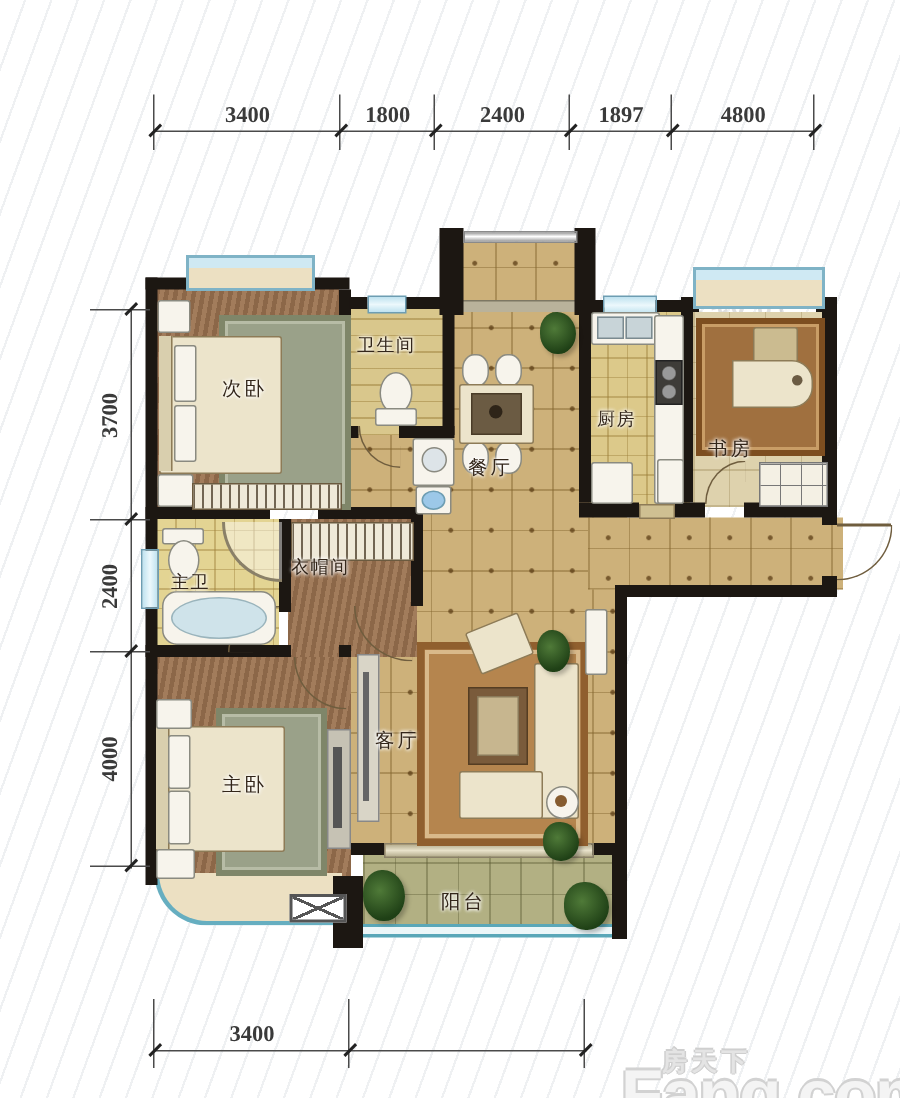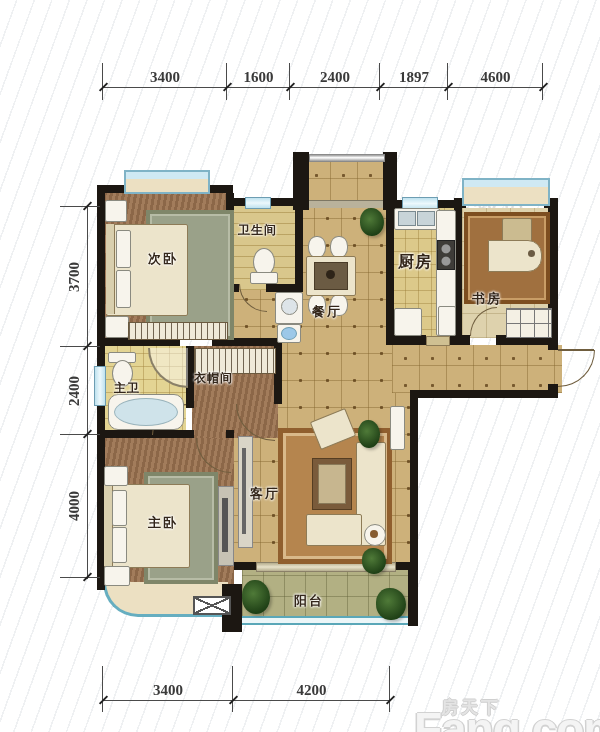--- a/index.html
+++ b/index.html
@@ -46,21 +46,21 @@
     repeating-linear-gradient(0deg,transparent 0 13px,#777 13px 14px)}
   .xbox{position:absolute;background-color:#fff;border:2px solid #555;
     background-image:linear-gradient(to top right,transparent calc(50% - 1px),#555 calc(50% - 1px) calc(50% + 1px),transparent calc(50% + 1px)),
     linear-gradient(to bottom right,transparent calc(50% - 1px),#555 calc(50% - 1px) calc(50% + 1px),transparent calc(50% + 1px))}
   .plant{position:absolute;background:radial-gradient(circle at 40% 40%,#4f7a38,#1f4016 72%);
     border-radius:46% 54% 50% 50%;box-shadow:2px 2px 3px rgba(0,0,0,.25)}
   .oval{border-radius:50%}
   .arcTL{position:absolute;border-top:1.5px solid #6f5d3e;border-left:1.5px solid #6f5d3e;border-radius:100% 0 0 0}
   .arcBL{position:absolute;border-bottom:1.5px solid #6f5d3e;border-left:1.5px solid #6f5d3e;border-radius:0 0 0 100%}
   .arcBR{position:absolute;border-bottom:1.5px solid #6f5d3e;border-right:1.5px solid #6f5d3e;border-radius:0 0 100% 0}
-  .lbl{position:absolute;font-weight:bold;font-size:13px;color:#33261a;letter-spacing:2px;white-space:nowrap;
+  .lbl{position:absolute;font-weight:normal;font-size:13px;color:#33261a;letter-spacing:2px;white-space:nowrap;
     text-shadow:0 0 3px #fff,0 0 3px #fff,0 0 2px #fff}
   .dim{position:absolute;font-family:"Liberation Serif",serif;font-size:15px;color:#3a3a3a;text-align:center;height:16px;line-height:16px}
   .dimv{position:absolute;font-family:"Liberation Serif",serif;font-size:15px;color:#3a3a3a;text-align:center;width:60px;height:16px;line-height:16px;transform:rotate(-90deg)}
   .dline{position:absolute;background:#4a4a4a}
   .tick{position:absolute;width:11px;height:2px;background:#222;transform:rotate(-45deg)}
   .wm{position:absolute;color:rgba(150,150,150,.28);font-weight:bold;white-space:nowrap}
   .wmring{position:absolute;width:26px;height:26px;border:4px solid rgba(150,150,150,.28);border-radius:50%}
   .cornercn{position:absolute;font-weight:bold;font-size:17px;color:#e4e4e4;letter-spacing:3px;
     text-shadow:1px 0 #cfcfcf,-1px 0 #cfcfcf,0 1px #cfcfcf,0 -1px #cfcfcf}
   .corneren{position:absolute;font-weight:bold;font-size:46px;color:#f4f4f4;letter-spacing:-1px;
@@ -217,21 +217,21 @@
   <i class="plant" style="left:358px;top:420px;width:22px;height:28px"></i>
   <i class="plant" style="left:362px;top:548px;width:24px;height:26px"></i>
   <i class="white" style="left:390px;top:406px;width:13px;height:42px"></i>
 
   <i class="plant" style="left:242px;top:580px;width:28px;height:34px"></i>
   <i class="plant" style="left:376px;top:588px;width:30px;height:32px"></i>
 
   <b class="lbl" style="left:148px;top:250px">次卧</b>
   <b class="lbl" style="left:238px;top:222px;font-size:12px;letter-spacing:1px">卫生间</b>
   <b class="lbl" style="left:312px;top:303px">餐厅</b>
-  <b class="lbl" style="left:398px;top:252px;font-size:16px;letter-spacing:1px">厨房</b>
+  <b class="lbl" style="left:398px;top:271px;font-size:12px;letter-spacing:1px">厨房</b>
   <b class="lbl" style="left:472px;top:290px">书房</b>
   <b class="lbl" style="left:114px;top:380px;font-size:12px;letter-spacing:1px">主卫</b>
   <b class="lbl" style="left:194px;top:370px;font-size:12px;letter-spacing:1px">衣帽间</b>
   <b class="lbl" style="left:148px;top:514px">主卧</b>
   <b class="lbl" style="left:250px;top:485px">客厅</b>
   <b class="lbl" style="left:294px;top:592px">阳台</b>
 
   <i class="dline" style="left:103px;top:87px;width:441px;height:1px"></i>
   <i class="dline" style="left:102px;top:63px;width:1px;height:37px"></i>
   <i class="dline" style="left:226px;top:63px;width:1px;height:37px"></i>
@@ -239,24 +239,24 @@
   <i class="dline" style="left:379px;top:63px;width:1px;height:37px"></i>
   <i class="dline" style="left:447px;top:63px;width:1px;height:37px"></i>
   <i class="dline" style="left:542px;top:63px;width:1px;height:37px"></i>
   <i class="tick" style="left:98px;top:86px"></i>
   <i class="tick" style="left:222px;top:86px"></i>
   <i class="tick" style="left:285px;top:86px"></i>
   <i class="tick" style="left:375px;top:86px"></i>
   <i class="tick" style="left:443px;top:86px"></i>
   <i class="tick" style="left:538px;top:86px"></i>
   <b class="dim" style="left:103px;top:69px;width:124px">3400</b>
-  <b class="dim" style="left:227px;top:69px;width:63px">1600</b>
+  <b class="dim" style="left:227px;top:69px;width:63px">1800</b>
   <b class="dim" style="left:290px;top:69px;width:90px">2400</b>
   <b class="dim" style="left:380px;top:69px;width:68px">1897</b>
-  <b class="dim" style="left:448px;top:69px;width:95px">4600</b>
+  <b class="dim" style="left:448px;top:69px;width:95px">4800</b>
 
   <i class="dline" style="left:87px;top:207px;width:1px;height:372px"></i>
   <i class="dline" style="left:60px;top:206px;width:40px;height:1px"></i>
   <i class="dline" style="left:60px;top:346px;width:40px;height:1px"></i>
   <i class="dline" style="left:60px;top:434px;width:40px;height:1px"></i>
   <i class="dline" style="left:60px;top:577px;width:40px;height:1px"></i>
   <i class="tick" style="left:82px;top:205px"></i>
   <i class="tick" style="left:82px;top:345px"></i>
   <i class="tick" style="left:82px;top:433px"></i>
   <i class="tick" style="left:82px;top:576px"></i>
@@ -265,17 +265,16 @@
   <b class="dimv" style="left:44px;top:498px">4000</b>
 
   <i class="dline" style="left:103px;top:700px;width:288px;height:1px"></i>
   <i class="dline" style="left:102px;top:666px;width:1px;height:46px"></i>
   <i class="dline" style="left:232px;top:666px;width:1px;height:46px"></i>
   <i class="dline" style="left:389px;top:666px;width:1px;height:46px"></i>
   <i class="tick" style="left:98px;top:699px"></i>
   <i class="tick" style="left:228px;top:699px"></i>
   <i class="tick" style="left:385px;top:699px"></i>
   <b class="dim" style="left:103px;top:682px;width:130px">3400</b>
-  <b class="dim" style="left:233px;top:682px;width:157px">4200</b>
 
   <b class="cornercn" style="left:441px;top:696px">房天下</b>
   <b class="corneren" style="left:414px;top:702px">Fang.com</b>
 </div>
 
 </body></html>

